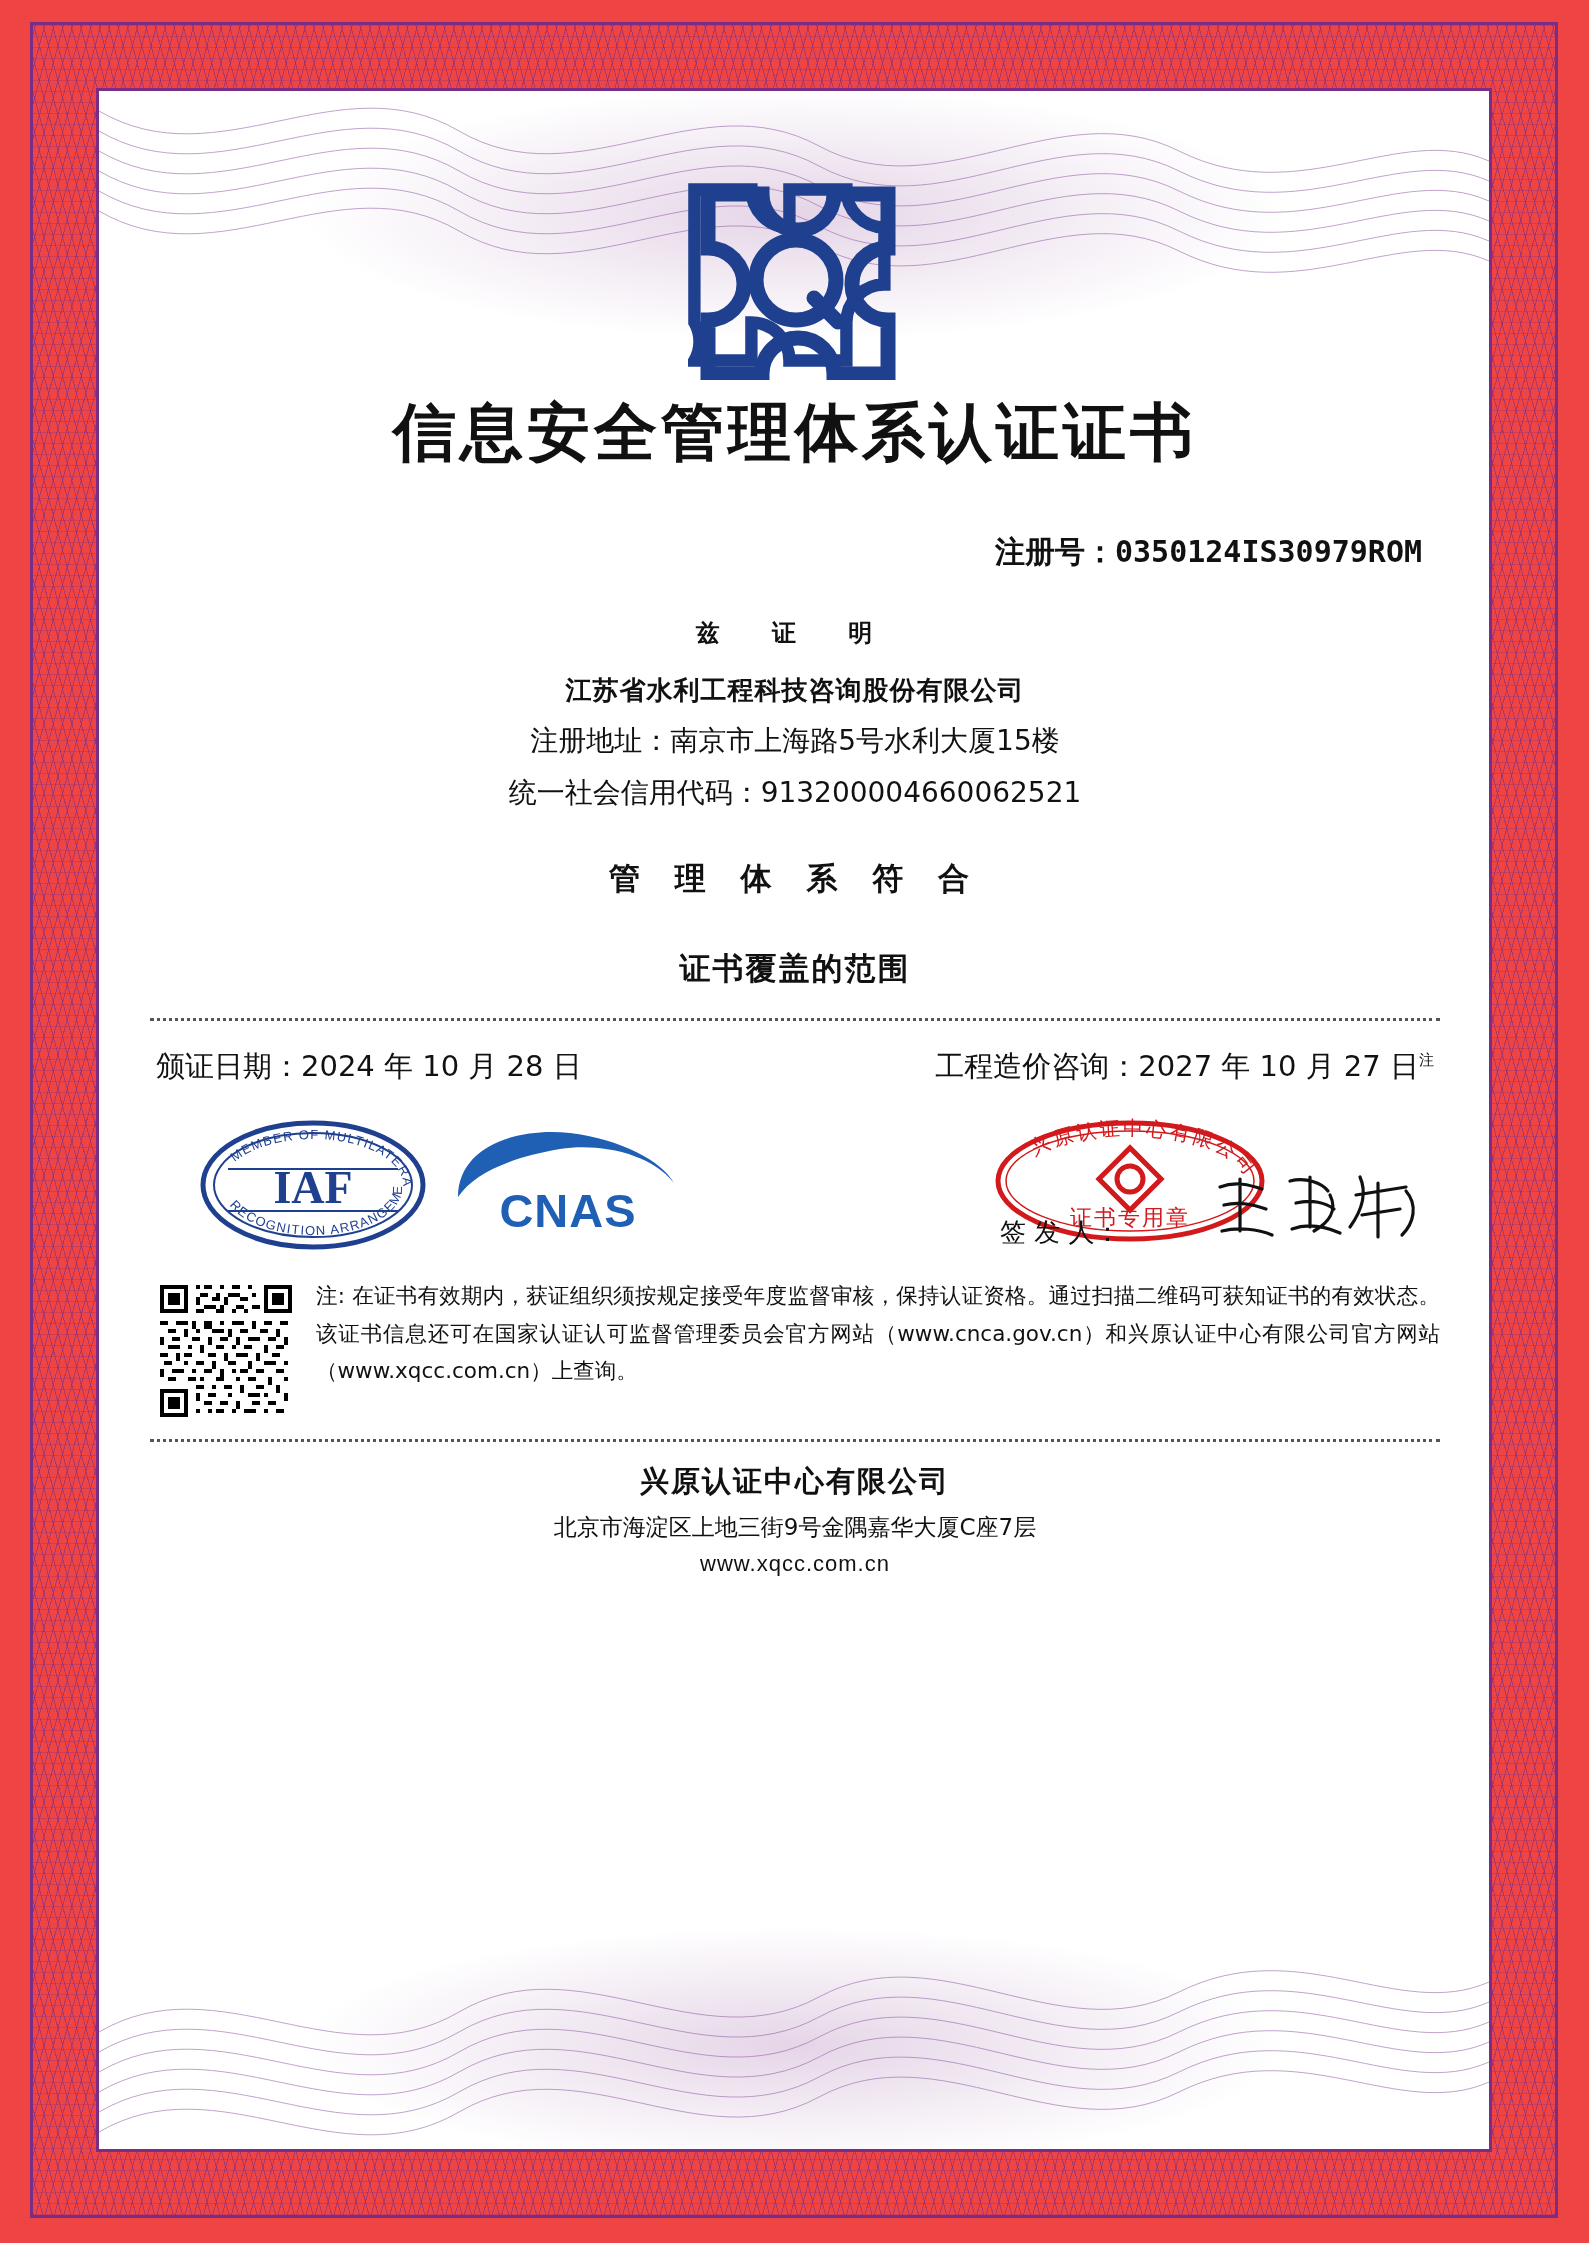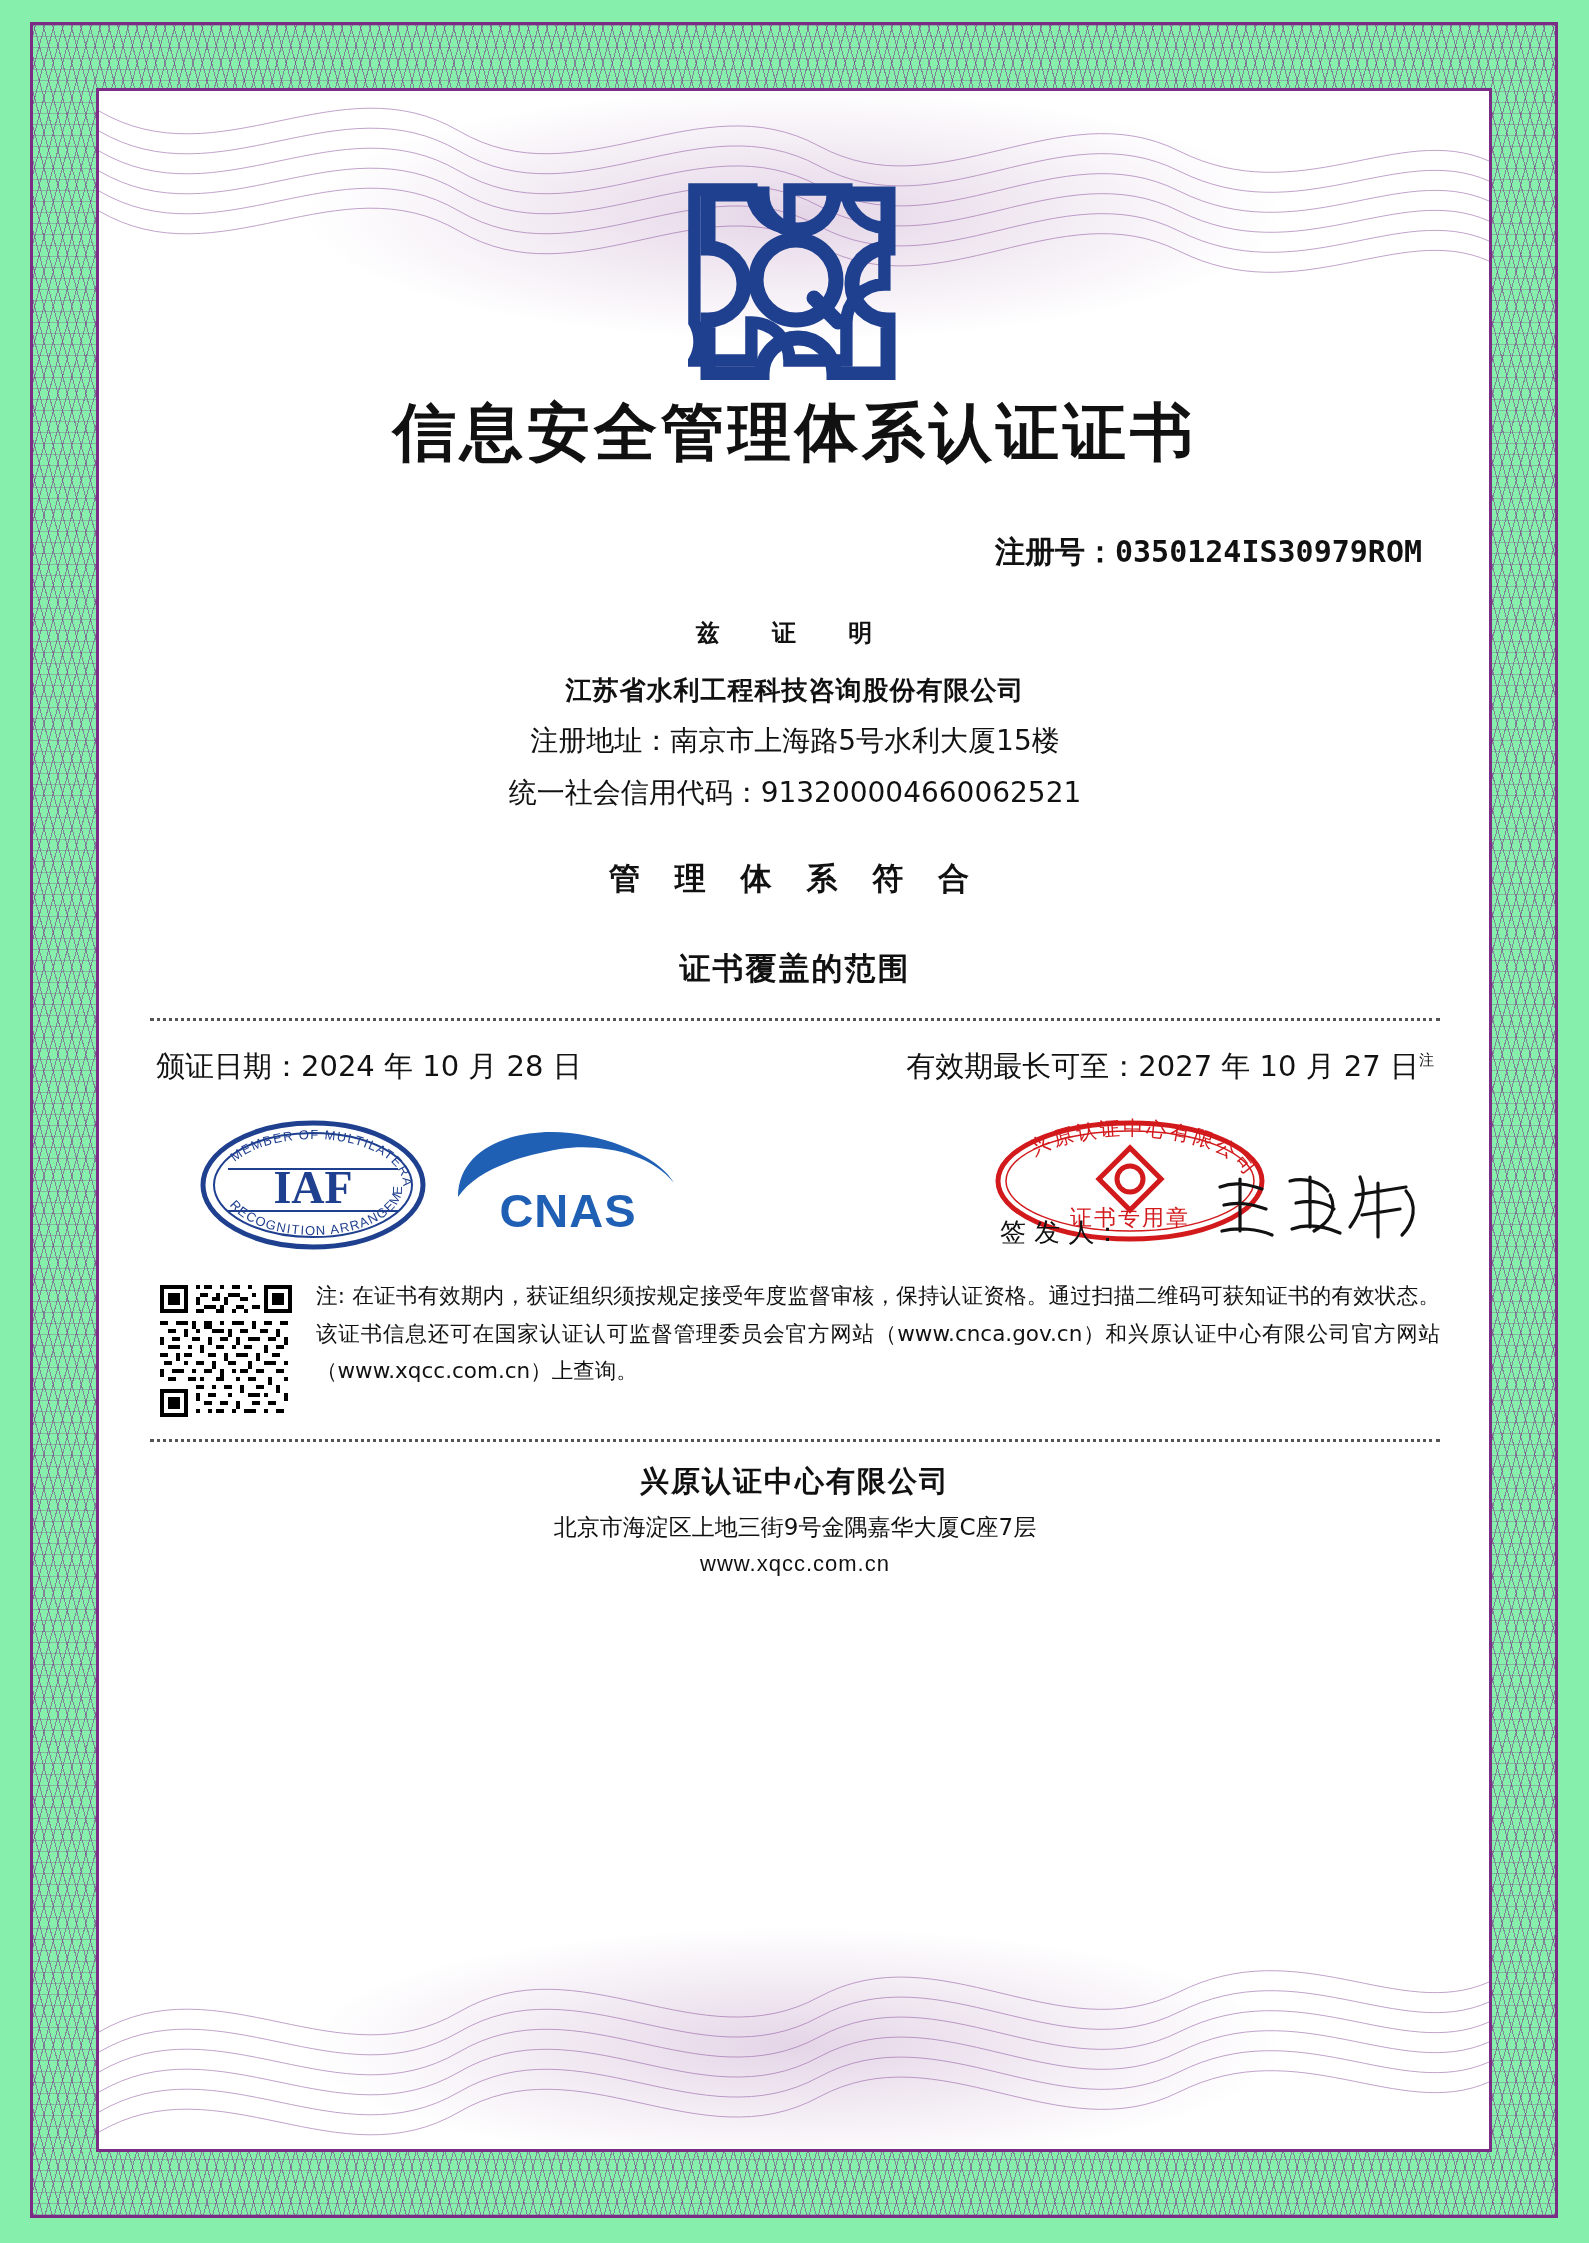--- a/index.html
+++ b/index.html
@@ -12,21 +12,21 @@
     height: 2243px;
     font-family: "Liberation Sans", sans-serif;
     overflow: hidden;
   }
 
   
   .cert {
     position: relative;
     width: 1589px;
     height: 2243px;
-    background: #86efac;
+    background: #ef4444;
     box-sizing: border-box;
   }
   .border-outer {
     position: absolute;
     left: 30px; top: 22px;
     width: 1528px; height: 2196px;
     box-sizing: border-box;
     border: 3px solid #7b2d86;
     background:
       repeating-linear-gradient(75deg, rgba(123,45,134,.55) 0px, rgba(123,45,134,.55) 1px, rgba(255,255,255,0) 1px, rgba(255,255,255,0) 9px),
@@ -333,21 +333,21 @@
 
     <div class="scope-title">证书覆盖的范围</div>
 
     <div class="dot-sep"></div>
 
     <div class="dates-row">
       <div>
         <span>颁证日期：</span><span>2024 年 10 月 28 日</span>
       </div>
       <div>
-        <span>有效期最长可至：</span><span>2027 年 10 月 27 日</span><sup>注</sup>
+        <span>工程造价咨询：</span><span>2027 年 10 月 27 日</span><sup>注</sup>
       </div>
     </div>
 
     <div class="logos-row">
 
       <svg class="iaf-logo" viewBox="0 0 230 132">
         <ellipse cx="115" cy="66" rx="110" ry="62" fill="none" stroke="#1f3f8f" stroke-width="5"></ellipse>
         <ellipse cx="115" cy="66" rx="99" ry="52" fill="none" stroke="#1f3f8f" stroke-width="2"></ellipse>
         <path id="arcTop" d="M 25,66 A 90,46 0 0 1 205,66" fill="none"></path>
         <path id="arcBot" d="M 26,70 A 89,46 0 0 0 204,70" fill="none"></path>

